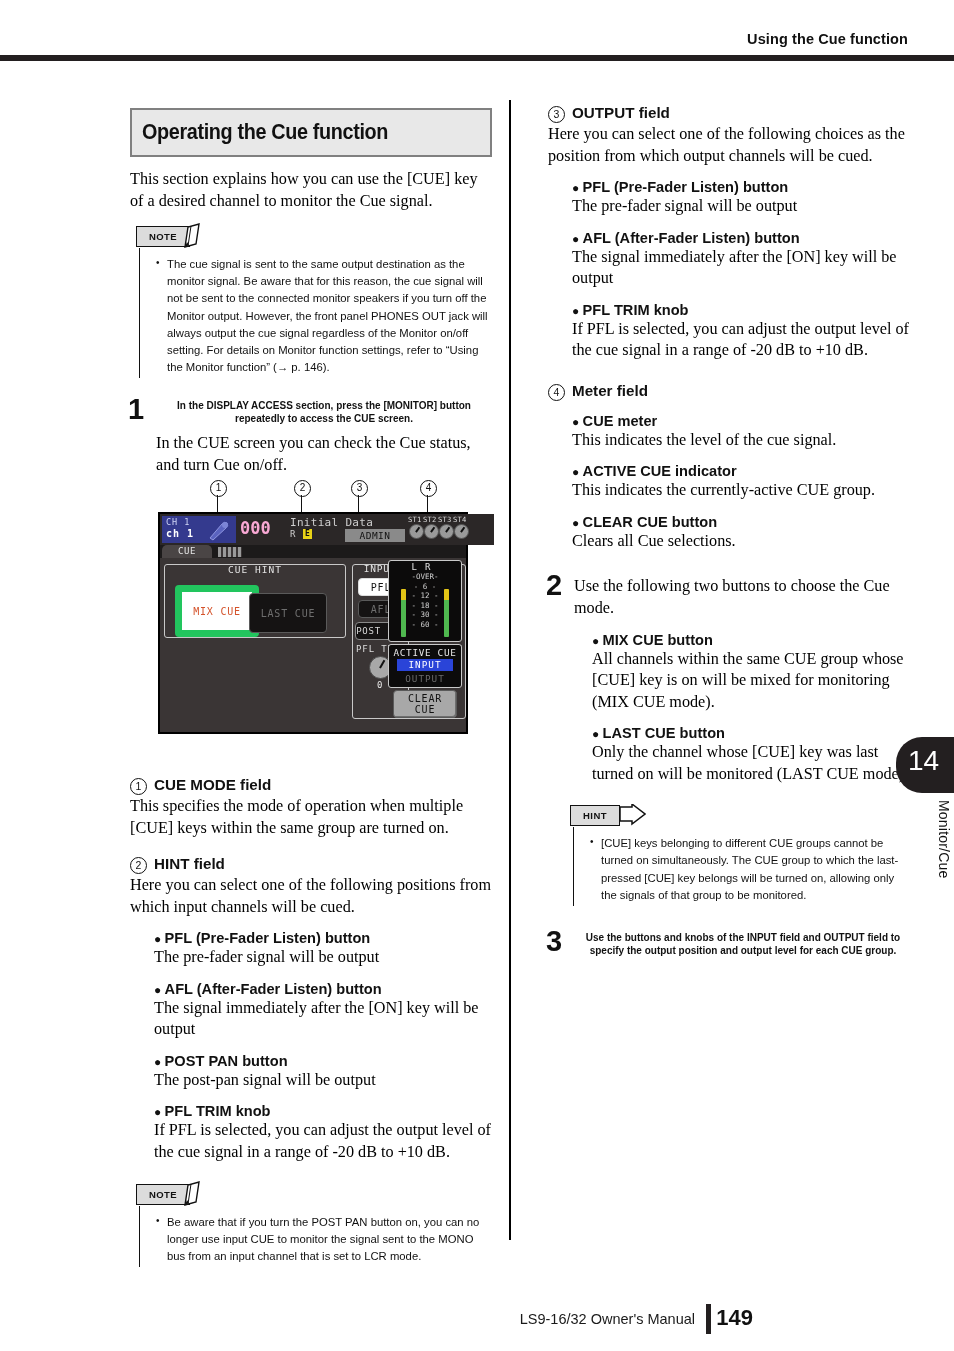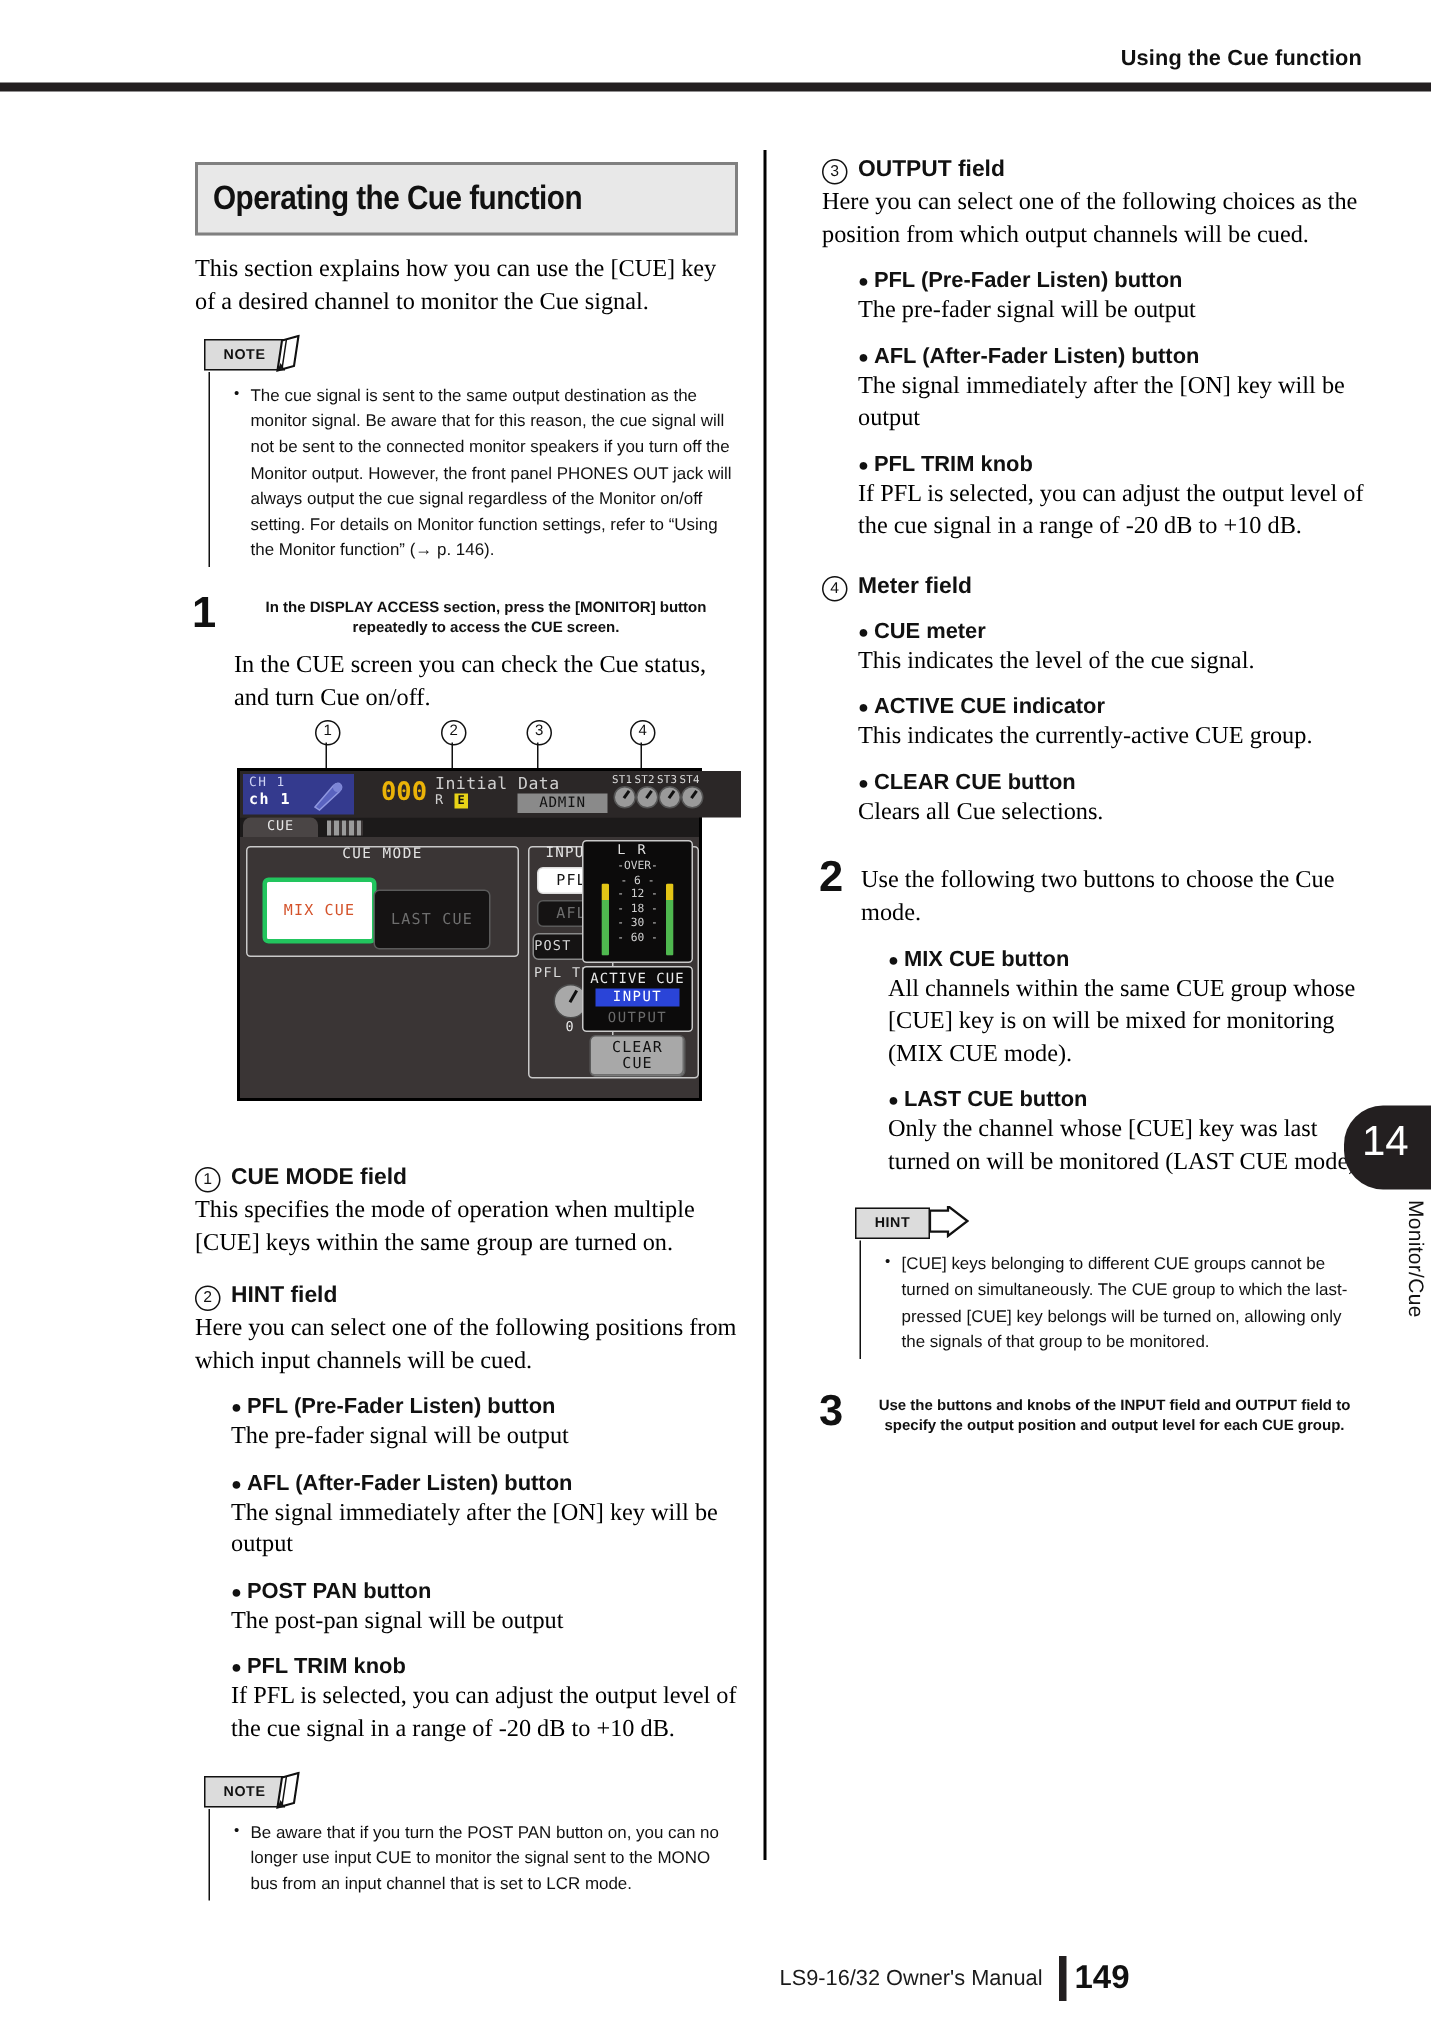--- a/index.html
+++ b/index.html
@@ -180,21 +180,21 @@
   .lcd-top{position:absolute;left:0;top:0;width:334px;height:31px;background:#2b2727;}
   .ch-badge{
     position:absolute;left:2px;top:2px;width:74px;height:27px;background:#343a8e;
     overflow:hidden;
   }
   .ch-badge .l1{position:absolute;left:4px;top:1px;font-size:8.5px;color:#cfd4f5;letter-spacing:1px;}
   .ch-badge .l2{position:absolute;left:4px;top:12px;font-size:10px;color:#fff;font-weight:bold;letter-spacing:1px;}
   .ch-icon{position:absolute;right:4px;top:3px;width:26px;height:22px;}
   .scene-num{
     position:absolute;left:80px;top:4px;
-    font-size:17px;font-weight:bold;color:#eab308;letter-spacing:0px;margin-left:14px;
+    font-size:17px;font-weight:bold;color:#f9a8d4;letter-spacing:0px;
   }
   .scene-name{
     position:absolute;left:130px;top:2px;font-size:11px;color:#cfcfcf;letter-spacing:.3px;
   }
   .scene-re{position:absolute;left:130px;top:15px;font-size:9px;color:#cfcfcf;}
   .scene-e{
     position:absolute;left:143px;top:15px;width:9px;height:10px;background:#e8d317;
     font-size:8px;color:#111;text-align:center;line-height:10px;font-weight:bold;
   }
   .admin-box{
@@ -226,21 +226,21 @@
   .grp-t{
     position:absolute;top:-1px;left:0;width:100%;text-align:center;
     font-size:9.5px;color:#e4e4e4;letter-spacing:1px;
   }
 
   .btn{
     position:absolute;border-radius:4px;text-align:center;
     font-size:10px;letter-spacing:.8px;
     display:flex;align-items:center;justify-content:center;
   }
-  .btn-on-white{background:#ffffff;color:#d4522a;border:3px solid #22c55e;}
+  .btn-on-white{background:#ffffff;color:#d4522a;border:7px solid #22c55e;}
   .btn-on-white2{background:#ffffff;color:#111;border:1px solid #ddd;}
   .btn-off{background:#151313;color:#6e6e6e;border:1px solid #5a5a5a;}
   .btn-dark-lit{background:#151313;color:#d8d8d8;border:1px solid #8a8a8a;}
 
   .knob{
     position:absolute;width:21px;height:21px;border-radius:50%;
     background:#a8a8a8;border:1px solid #4a4a4a;
   }
   .knob:after{
     content:"";position:absolute;left:9px;top:2px;width:1.6px;height:9px;background:#111;
@@ -398,21 +398,21 @@
       </div>
 
       <div class="lcd-tabrow">
         <div class="lcd-tab">CUE</div>
         <div class="tab-bars"></div>
       </div>
 
       <div class="lcd-main">
 
         <div class="grp" style="left:4px;top:6px;width:180px;height:72px">
-          <div class="grp-t">CUE MODE</div>
+          <div class="grp-t">CUE HINT</div>
           <div class="btn btn-on-white" style="left:10px;top:20px;width:70px;height:38px">MIX CUE</div>
           <div class="btn btn-off" style="left:84px;top:28px;width:76px;height:38px">LAST CUE</div>
         </div>
 
         <div class="grp" style="left:192px;top:6px;width:112px;height:153px"></div>
 
         <div style="position:absolute;left:192px;top:6px;width:112px;height:153px;">
           <div style="position:absolute;left:0;top:-1px;width:56px;text-align:center;font-size:9.5px;color:#e4e4e4;letter-spacing:.8px">INPUT</div>
           <div style="position:absolute;left:56px;top:-1px;width:56px;text-align:center;font-size:9.5px;color:#e4e4e4;letter-spacing:.8px">OUTPUT</div>
 

